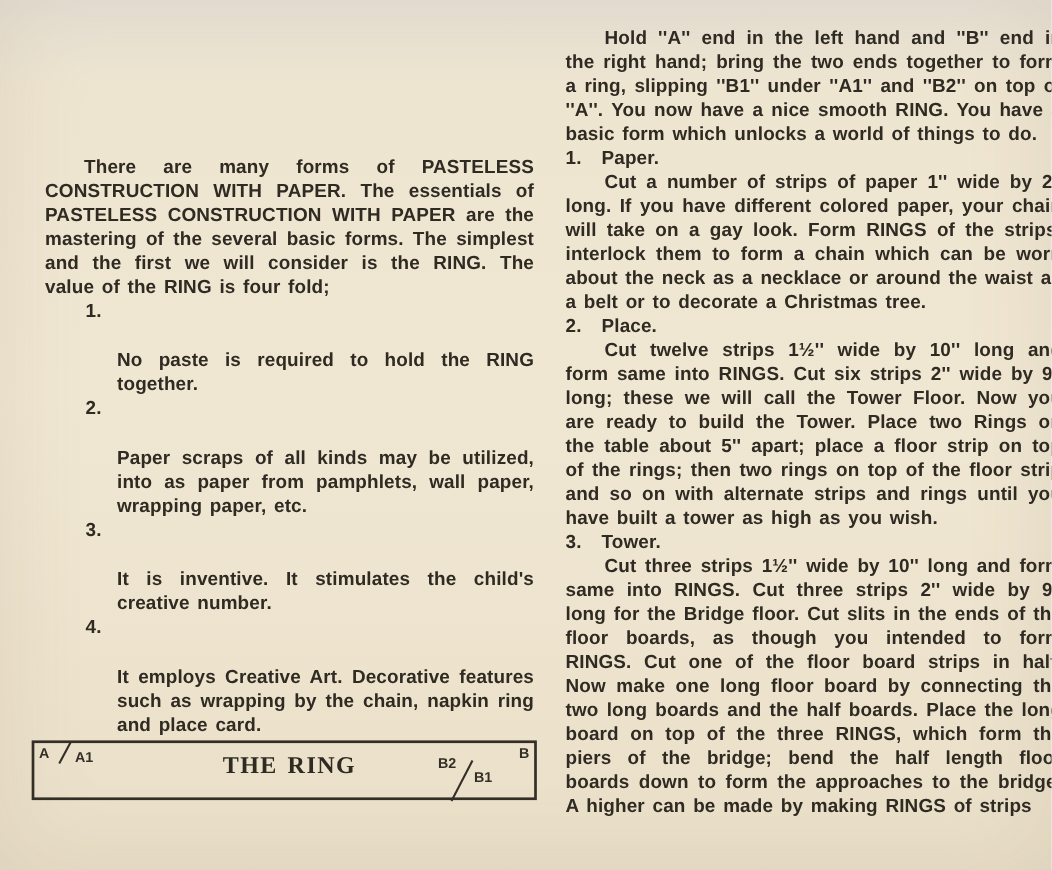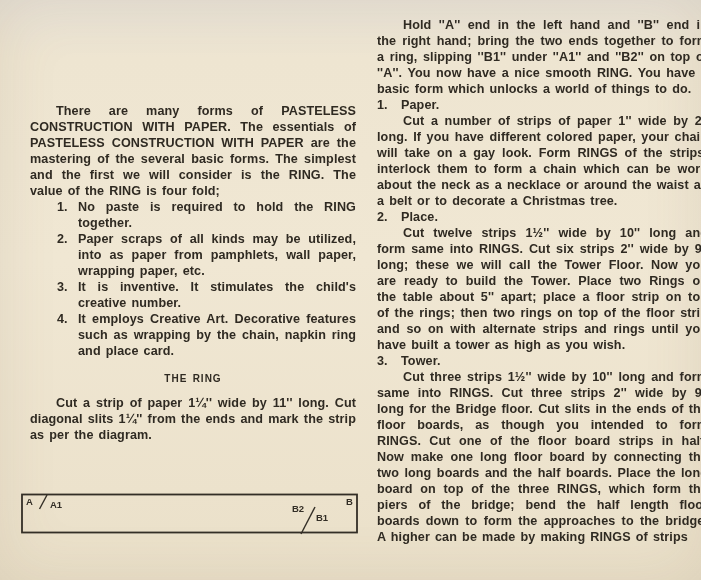--- a/index.html
+++ b/index.html
@@ -21,27 +21,28 @@
     letter-spacing: 0.1px;
     word-spacing: 1.5px;
   }
   .col-left  { left: 30px;  top: 103px; width: 326px; }
   .col-right { left: 353px; top: 17px;  width: 331px; margin-left: 24px; }
   .para { margin: 0; text-align: justify; }
   .para.indent { text-indent: 26px; }
   .value-list { margin-left: 27px; }
   .li { display: flex; }
   .li .num { flex: 0 0 21px; }
-  .li .li-text { flex: 1; text-align: justify; }
+  .li .li-text { flex: 1; text-align: justify; margin-top: 33px; }
   .heading {
     margin: 12px 0 8px 0;
     text-align: center;
-    font-size: 10px;
+    font-size: 16px;
     letter-spacing: 1px;
     font-weight: 700;
+    font-family: Liberation Serif, serif;
   }
   .sec-title { margin: 0; display: flex; }
   .sec-title .num { flex: 0 0 24px; }
   .diagram {
     position: absolute;
     left: 20px;
     top: 490px;
     width: 341px;
     height: 48px;
   }
@@ -75,21 +76,20 @@
         <span class="li-text">It is inventive. It stimulates the child's creative number.</span>
       </div>
       <div class="li">
         <span class="num">4.</span>
         <span class="li-text">It employs Creative Art. Decorative features such as wrapping by the chain, napkin ring and place card.</span>
       </div>
     </div>
 
     <h3 class="heading">THE RING</h3>
 
-    <p class="para indent">Cut a strip of paper 1¼'' wide by 11'' long. Cut diagonal slits 1¼'' from the ends and mark the strip as per the diagram.</p>
   </div>
 
   <div class="diagram">
     <svg width="341" height="48" viewBox="0 0 341 48">
       <rect x="2" y="4.5" width="335" height="38" fill="none" stroke="#332e26" stroke-width="1.8"></rect>
       <line x1="27" y1="5" x2="19.5" y2="19" stroke="#332e26" stroke-width="1.4"></line>
       <line x1="281" y1="44" x2="295" y2="17" stroke="#332e26" stroke-width="1.4"></line>
       <text x="6" y="15">A</text>
       <text x="30" y="18">A1</text>
       <text x="326" y="15">B</text>

